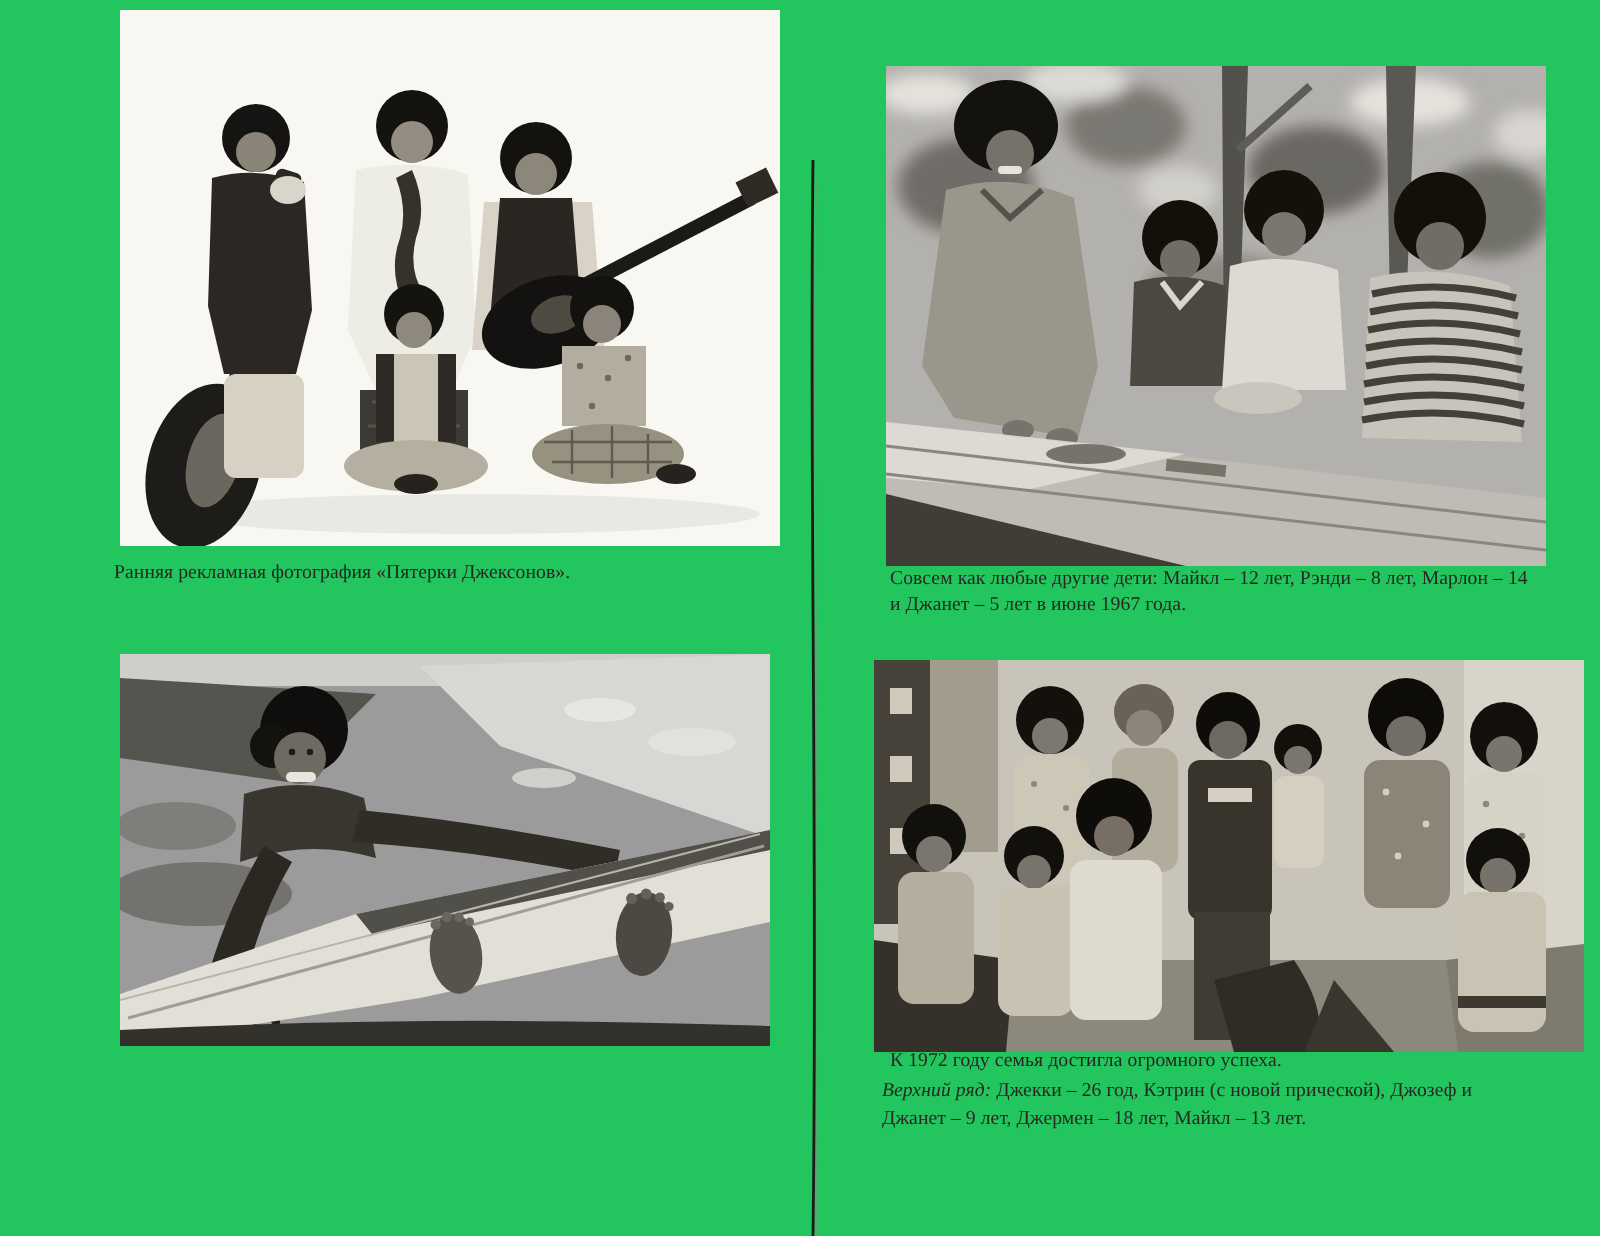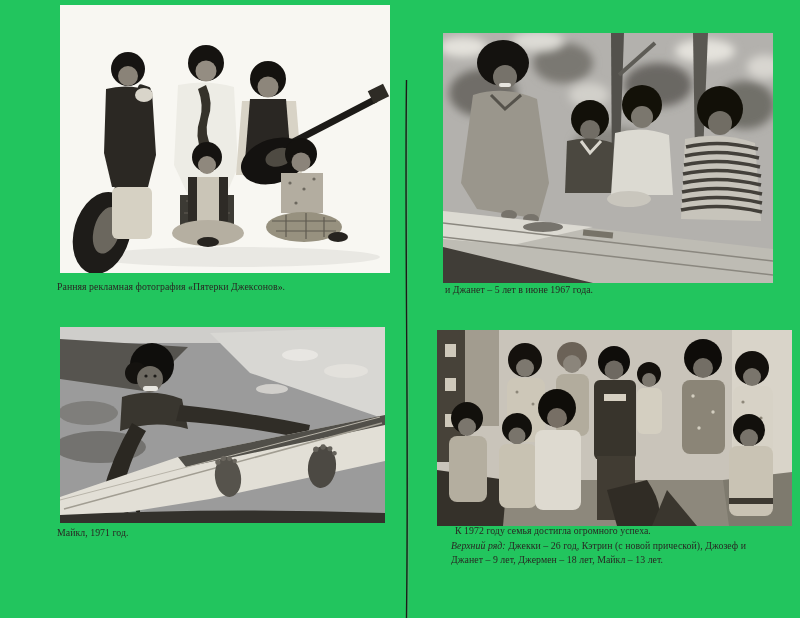--- a/index.html
+++ b/index.html
@@ -9,21 +9,21 @@
   }
   .photo{position:absolute;margin:0;padding:0;}
   .photo svg{display:block;width:100%;height:100%;}
   .caption{position:absolute;color:#292723;font-size:9.8px;line-height:12.9px;letter-spacing:.05px;}
   .cap-line{white-space:nowrap;}
   .lead{font-style:italic;}
   .c1{left:57px;top:281px;width:305px;}
   .c2{left:57px;top:527px;width:200px;}
   .c3{left:445px;top:284px;width:334px;}
   .c4{left:441px;top:524px;width:354px;}
-  .c4 .cap-line{line-height:14.5px;margin-left:10px;}
+  .c4 .cap-line{line-height:14.5px;}
   .c4 .first{text-indent:4px;}
   .gutter{position:absolute;left:0;top:0;width:800px;height:618px;pointer-events:none;}
 </style>
 </head>
 <body>
 
 <div class="spread">
 
   <svg class="gutter" viewBox="0 0 800 618">
     <path d="M406.5,80 C404.5,240 409,420 406.5,618" fill="none" stroke="#1c1b18" stroke-width="1.4"></path>
@@ -143,23 +143,20 @@
         <ellipse cx="262" cy="140" rx="14" ry="21" fill="#4c4943"></ellipse>
         <circle cx="254" cy="123" r="2.8" fill="#64615a"></circle>
           <circle cx="261" cy="120" r="2.7" fill="#64615a"></circle>
         <circle cx="268" cy="121" r="2.5" fill="#64615a"></circle>
           <circle cx="273" cy="125" r="2.3" fill="#64615a"></circle>
       </g>
       <path d="M0 188 Q160 180 325 186 L325 196 L0 196 Z" fill="#33312c"></path>
     </svg>
   </figure>
 
-  <div class="caption c2">
-    <div class="cap-line">Майкл, 1971 год.</div>
-  </div>
 
   <figure class="photo" style="left:443px;top:33px;width:330px;height:250px;">
     <svg viewBox="0 0 330 250">
       <defs>
           <filter id="soft">
             <feGaussianBlur stdDeviation="4"></feGaussianBlur>
           </filter>
         </defs>
       <rect width="330" height="250" fill="#b3b1ad"></rect>
       <g filter="url(#soft)">
@@ -224,20 +221,21 @@
         <path d="M0 190 L330 228" stroke="#8a877f" stroke-width="1.5" fill="none"></path>
         <path d="M0 204 L330 242" stroke="#8a877f" stroke-width="1.5" fill="none"></path>
         <path d="M0 214 L150 250 L0 250 Z" fill="#403d37"></path>
         <ellipse cx="100" cy="194" rx="20" ry="5" fill="#5c5952" opacity="0.8"></ellipse>
         <rect x="140" y="198" width="30" height="6" fill="#777368" transform="rotate(6 155 201)"></rect>
       </g>
     </svg>
   </figure>
 
   <div class="caption c3">
+    <div class="cap-line">Совсем как любые другие дети: Майкл – 12 лет, Рэнди – 8 лет, Марлон – 14</div>
     <div class="cap-line">и Джанет – 5 лет в июне 1967 года.</div>
   </div>
 
   <figure class="photo" style="left:437px;top:330px;width:355px;height:196px;">
     <svg viewBox="0 0 355 196">
       <rect width="355" height="196" fill="#c9c4ba"></rect>
       <rect x="295" width="60" height="196" fill="#d9d4c9"></rect>
       <rect width="28" height="132" fill="#474239"></rect>
       <rect x="8" y="14" width="11" height="13" fill="#cfc9bb"></rect>
       <rect x="8" y="48" width="11" height="13" fill="#cfc9bb"></rect>

